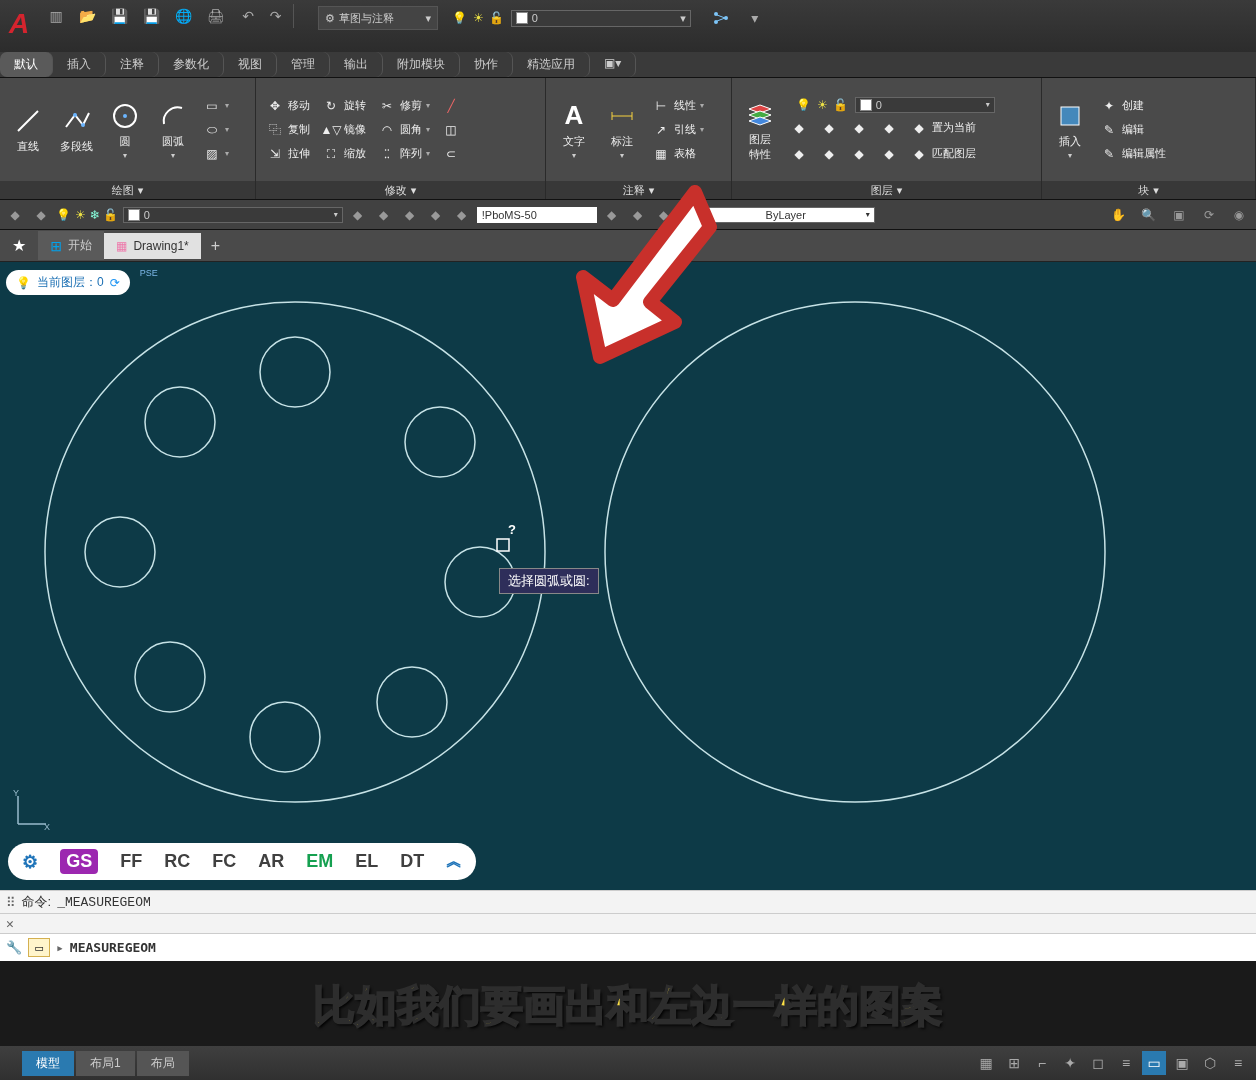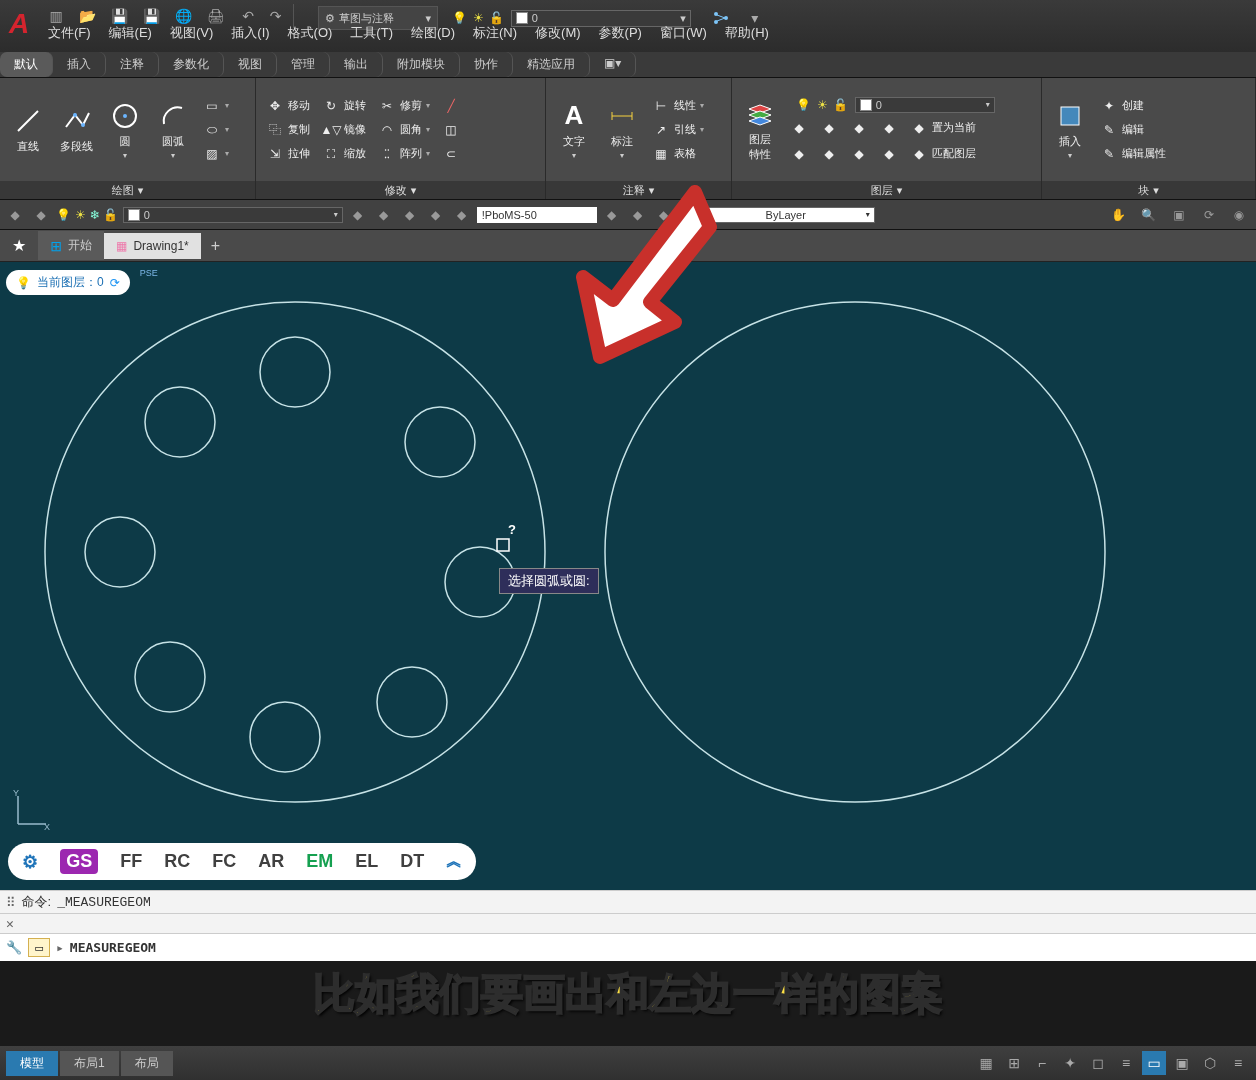--- a/index.html
+++ b/index.html
@@ -84,27 +84,27 @@
 
 .cmd-area { background: #f3f3f3; color: #333; font-size: 13px; }
 .cmd-line { display: flex; align-items: center; padding: 2px 6px; gap: 6px; border-top: 1px solid #ccc; }
 .cmd-x { font-family: monospace; color: #666; }
 .cmd-line.input { background: #fff; padding: 4px 6px; }
 .cmd-prompt-box { background: #fff5cc; border: 1px solid #d4b050; padding: 1px 6px; font-family: monospace; }
 
 
 .status-bar { height: 34px; background: linear-gradient(#3f3f3f, #303030); display: flex; align-items: center; padding: 0 6px; gap: 2px; position: absolute; bottom: 0; width: 100%; }
 .stab { padding: 4px 14px; font-size: 12px; background: #555; color: #ccc; }
-.stab.active { background: #2a7ab0; color: #fff; }
+.stab.active { background: #2a7ab0; color: #fff; margin-left: 16px; }
 .status-right { margin-left: auto; display: flex; gap: 4px; align-items: center; }
 .st-ico { width: 24px; height: 24px; display: flex; align-items: center; justify-content: center; font-size: 14px; color: #aaa; }
 .st-ico.active { background: #2a7ab0; color: #fff; }
 
 
-.subtitle { position: absolute; bottom: 58px; left: 50%; transform: translateX(-50%); font-size: 42px; font-weight: bold; color: #ffe245; -webkit-text-stroke: 2px #2d2d2d; text-shadow: 2px 2px 3px #000; white-space: nowrap; z-index: 100; }
+.subtitle { position: absolute; bottom: 46px; left: 50%; transform: translateX(-50%); font-size: 42px; font-weight: bold; color: #ffe245; -webkit-text-stroke: 2px #2d2d2d; text-shadow: 2px 2px 3px #000; white-space: nowrap; z-index: 100; }
 </style>
 </head>
 <body>
 
 <div class="title-bar">
   <div class="app-logo">
       <span>A</span>
     </div>
   <div class="qat">
     <div class="qat-ico">▥</div>
@@ -132,34 +132,20 @@
     </div>
     <div class="more-ico">
         <svg width="20" height="16" viewBox="0 0 20 16">
           <circle cx="4" cy="4" r="2" fill="#7dc5f8"></circle>
           <circle cx="4" cy="12" r="2" fill="#7dc5f8"></circle>
           <circle cx="14" cy="8" r="2" fill="#7dc5f8"></circle>
           <path d="M5 5 L13 8 M5 11 L13 8" stroke="#7dc5f8" fill="none"></path>
         </svg>
       </div>
     <div class="qat-ico" style="margin-top:2px">▾</div>
-  </div>
-  <div class="menu-bar">
-    <div>文件(F)</div>
-    <div>编辑(E)</div>
-    <div>视图(V)</div>
-    <div>插入(I)</div>
-    <div>格式(O)</div>
-    <div>工具(T)</div>
-    <div>绘图(D)</div>
-    <div>标注(N)</div>
-    <div>修改(M)</div>
-    <div>参数(P)</div>
-    <div>窗口(W)</div>
-    <div>帮助(H)</div>
   </div>
 </div>
 
 <div class="ribbon-tabs">
   <div class="rtab active">默认</div>
   <div class="rtab">插入</div>
   <div class="rtab">注释</div>
   <div class="rtab">参数化</div>
   <div class="rtab">视图</div>
   <div class="rtab">管理</div>

